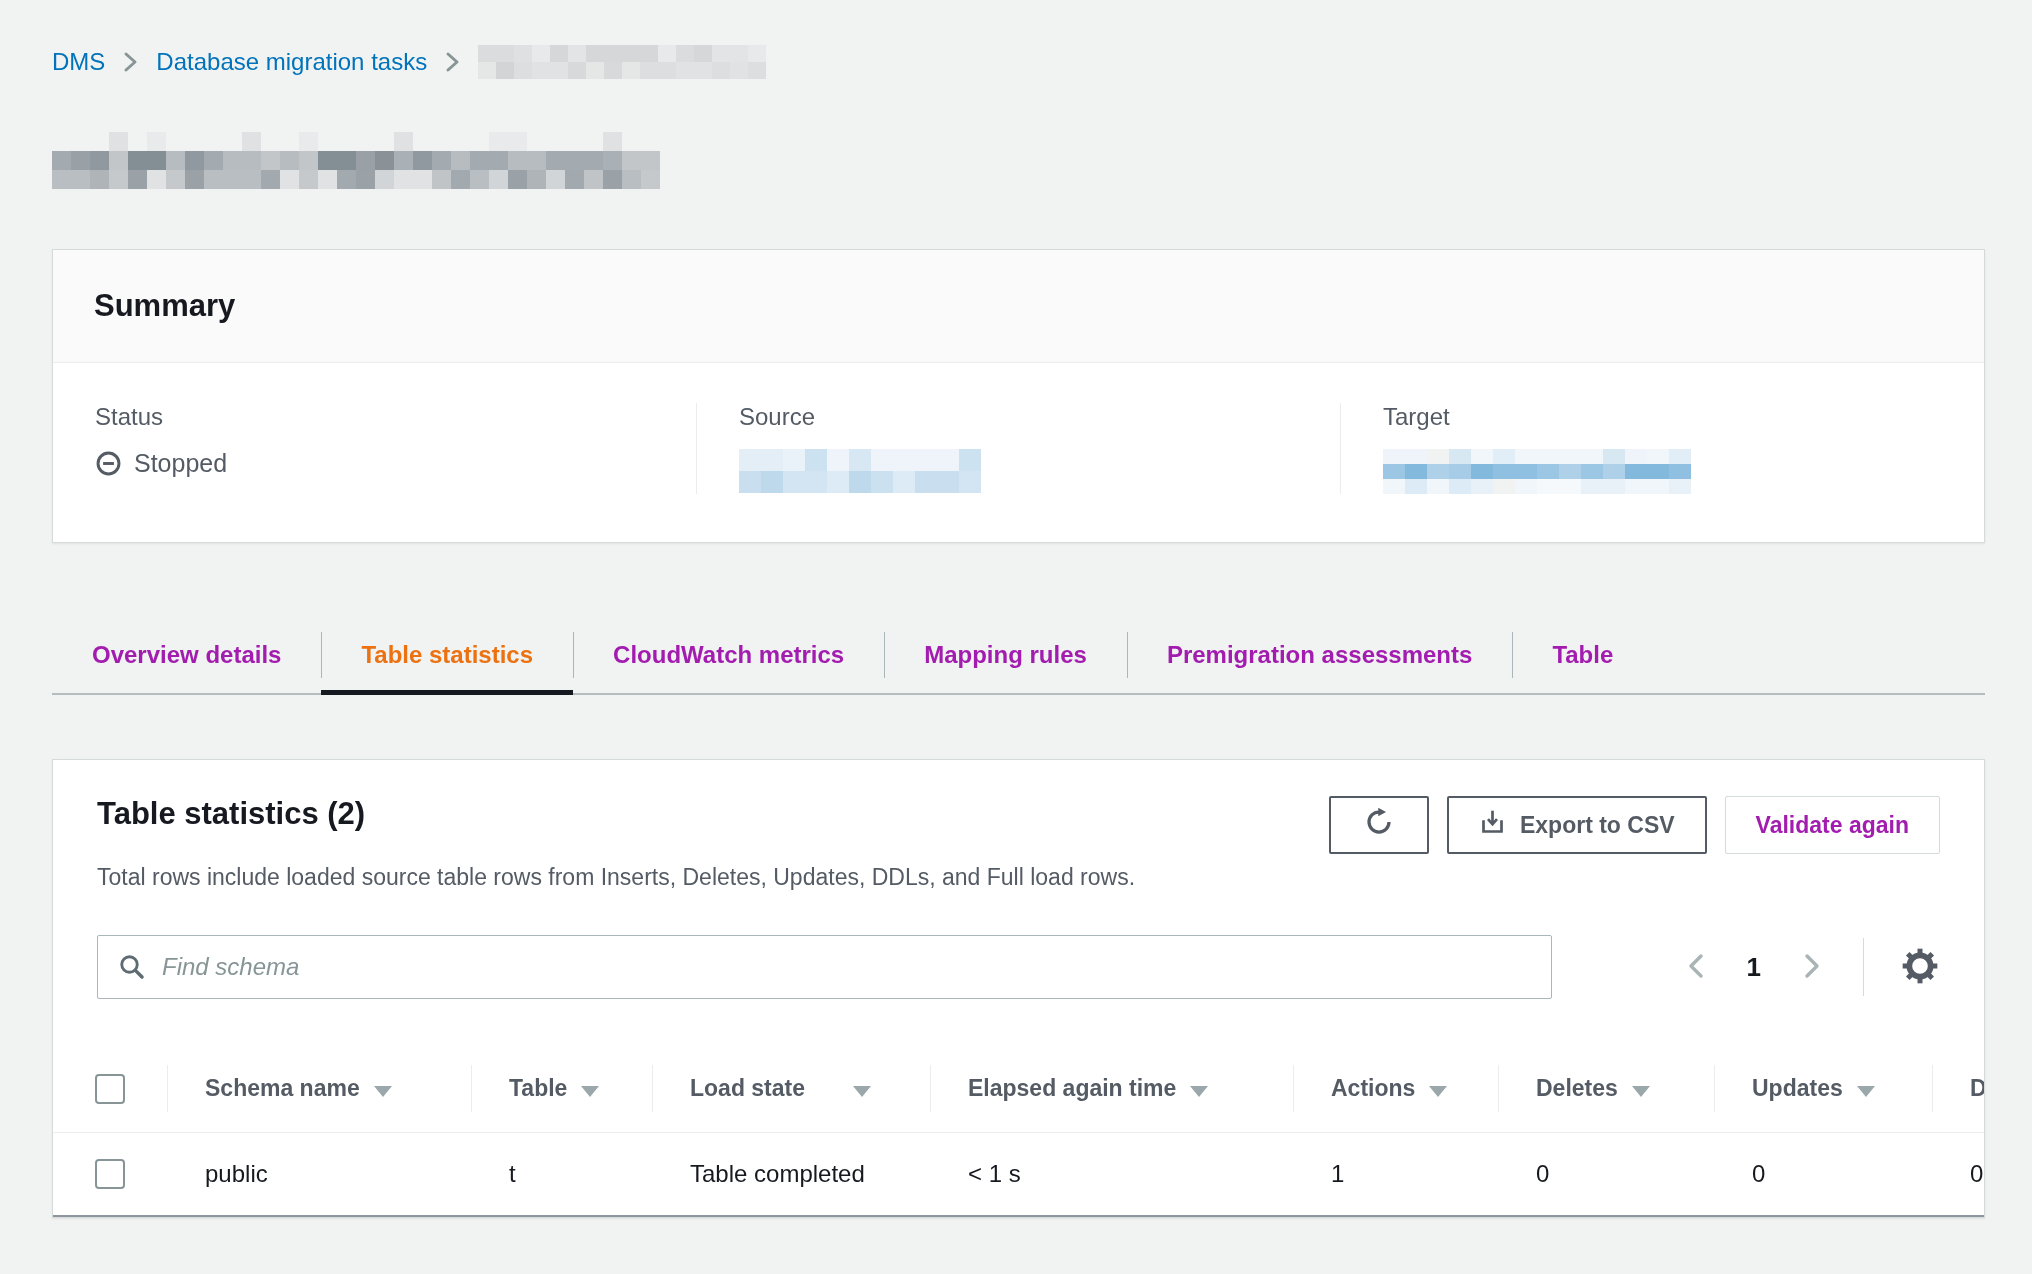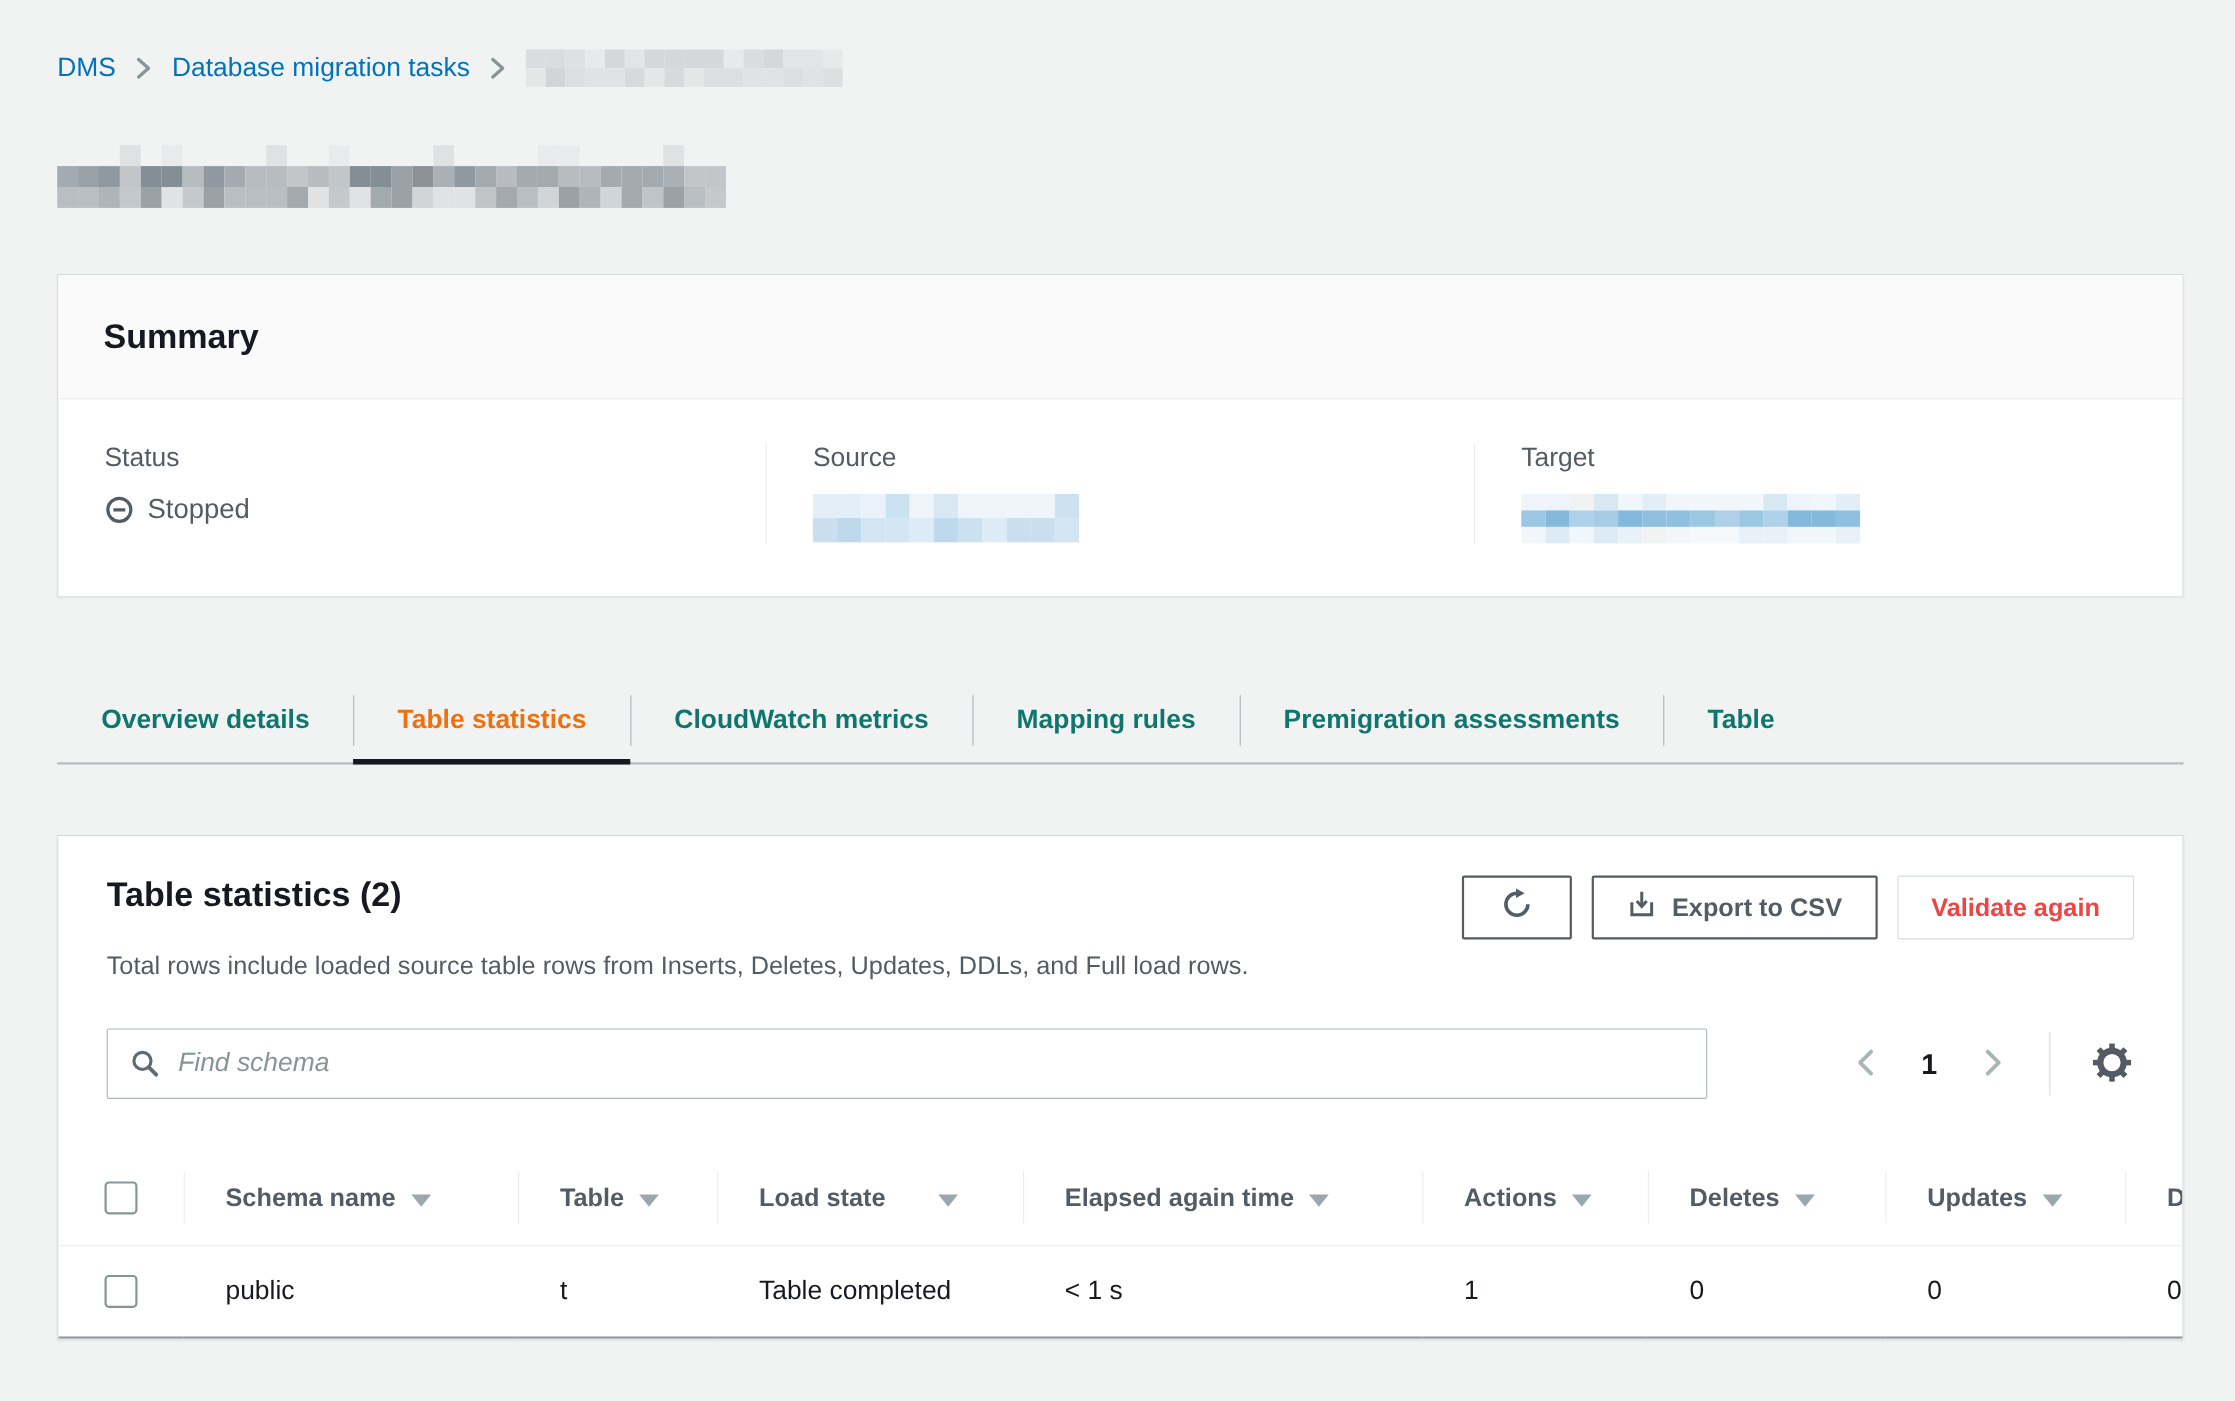--- a/index.html
+++ b/index.html
@@ -22,21 +22,21 @@
   .header-actions { display: flex; gap: 18px; align-items: center; }
 
   .btn {
     display: inline-flex; align-items: center; justify-content: center; gap: 14px;
     height: 58px; padding: 0 30px;
     background: #fff; border: 2px solid #545b64; border-radius: 2px;
     color: #545b64; font-family: "Liberation Sans", sans-serif;
     font-size: 23px; font-weight: 700; cursor: pointer; white-space: nowrap;
   }
   .btn-icon-only { width: 100px; padding: 0; }
-  .btn.disabled { border: 1px solid #d5dbdb; color: #ef4444; cursor: default; }
+  .btn.disabled { border: 1px solid #d5dbdb; color: #a21caf; cursor: default; }
   .caret-down {
     width: 0; height: 0; display: inline-block;
     border-left: 9px solid transparent; border-right: 9px solid transparent;
     border-top: 12px solid currentColor; margin-top: 2px;
   }
 
   
   .panel {
     background: #fff; border: 1px solid #d5dbdb;
     box-shadow: 0 1px 2px rgba(0,0,0,.07);
@@ -52,21 +52,21 @@
   .field-value { font-size: 24px; color: #16191f; }
   .status-line { display: flex; align-items: center; gap: 12px; color: #545b64; font-size: 25px; }
   .status-line svg { display: block; }
 
   
   .mosaic { display: inline-grid; }
 
   
   .tabs { margin-top: 74px; display: flex; height: 78px; border-bottom: 2px solid #b4bcbe; }
   .tab { position: relative; display: flex; align-items: center; padding: 0 40px;
-         font-size: 24px; font-weight: 700; color: #0f766e; cursor: pointer; white-space: nowrap; }
+         font-size: 24px; font-weight: 700; color: #a21caf; cursor: pointer; white-space: nowrap; }
   .tab + .tab::before { content: ""; position: absolute; left: 0; top: 15px; height: 46px; width: 1px; background: #aab7b8; }
   .tab.active { color: #ec7211; }
   .tab.active::after { content: ""; position: absolute; left: 0; right: 0; bottom: -2px; height: 5px; background: #16191f; }
 
   
   .table-panel { margin-top: 64px; overflow: hidden; }
   .tp-header { display: flex; justify-content: space-between; align-items: flex-start; padding: 36px 44px 0 44px; }
   .tp-desc { margin-top: 32px; font-size: 23px; color: #545b64; }
   .tp-buttons { display: flex; gap: 18px; }
 

